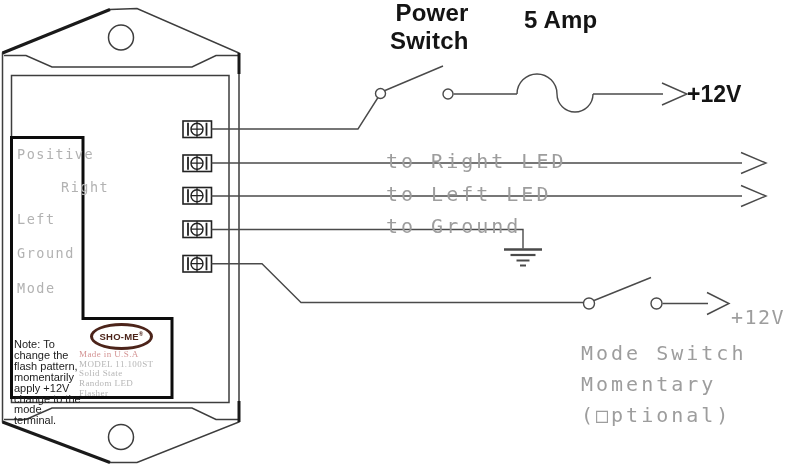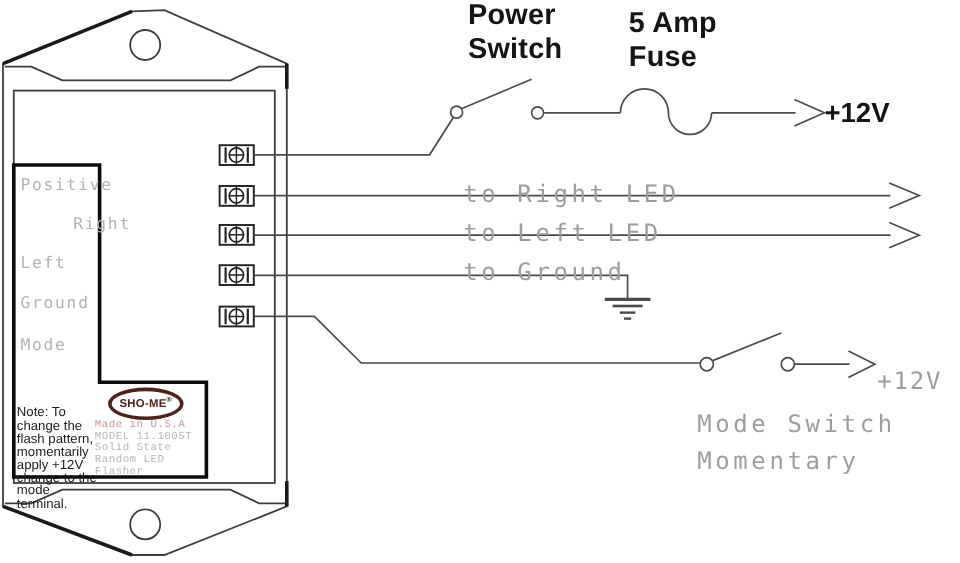--- a/index.html
+++ b/index.html
@@ -32,21 +32,21 @@
     border:3px solid var(--logo-maroon,#4c241a);border-radius:50%;
     background:#fff;display:flex;align-items:center;justify-content:center;
   }
   .logo-text{
     font-weight:bold;font-size:9.5px;color:var(--logo-maroon,#4c241a);
     white-space:nowrap;letter-spacing:0.2px;
   }
   .logo-reg{font-size:6px;vertical-align:4px;}
   .print{
     left:79px;top:350px;width:100px;height:47px;overflow:hidden;
-    font-family:Liberation Mono, monospace;font-size:9px;line-height:9.7px;
+    font-family:Liberation Serif, serif;font-size:9px;line-height:9.7px;
     letter-spacing:0.4px;color:var(--print-gray,#b6b6b6);
   }
   .print span{display:block;white-space:nowrap;}
   .print .pink{color:var(--made-in-pink,#d49494);}
 </style>
 </head>
 <body>
 
 <svg width="800" height="469" viewBox="0 0 800 469">
 
@@ -132,37 +132,37 @@
     <g>
       <circle cx="589" cy="303.5" r="5.5"></circle>
       <path d="M594,300.5 L651,277.5"></path>
       <circle cx="656.5" cy="303.5" r="5.5"></circle>
     </g>
     <path d="M662.5,303.5 H708"></path>
     <path d="M707,292.5 L729,303.5 L707,314.5"></path>
   </g>
 </svg>
 
-<div class="abs bold-label" style="left:390px;top:-1px;">
+<div class="abs bold-label" style="left:390px;top:-1px;text-align:right;">
   <span>Power</span>
   <span>Switch</span>
 </div>
 <div class="abs bold-label" style="left:524px;top:6px;">
   <span>5 Amp</span>
-  <span>Fuse</span>
 </div>
 <div class="abs v12" style="left:687px;top:81px;">+12V</div>
 
 <div class="abs cad" style="left:386px;top:133px;">to Right LED</div>
 <div class="abs cad" style="left:386px;top:166px;">to Left LED</div>
 <div class="abs cad" style="left:386px;top:198px;">to Ground</div>
 <div class="abs cad cad-12v" style="left:731px;top:289px;">+12V</div>
 <div class="abs cad mode-switch-label" style="left:581px;top:322px;">
   <span>Mode Switch</span>
   <span>Momentary</span>
+  <span>(□ptional)</span>
 </div>
 
 <div class="abs term-label" style="left:17px;top:146px;">Positive</div>
 <div class="abs term-label" style="left:17px;top:179px;margin-left:44px;">Right</div>
 <div class="abs term-label" style="left:17px;top:211px;">Left</div>
 <div class="abs term-label" style="left:17px;top:245px;">Ground</div>
 <div class="abs term-label" style="left:17px;top:280px;">Mode</div>
 
 <div class="abs note" style="left:14px;top:305px;">
   <span>Note: To</span>

